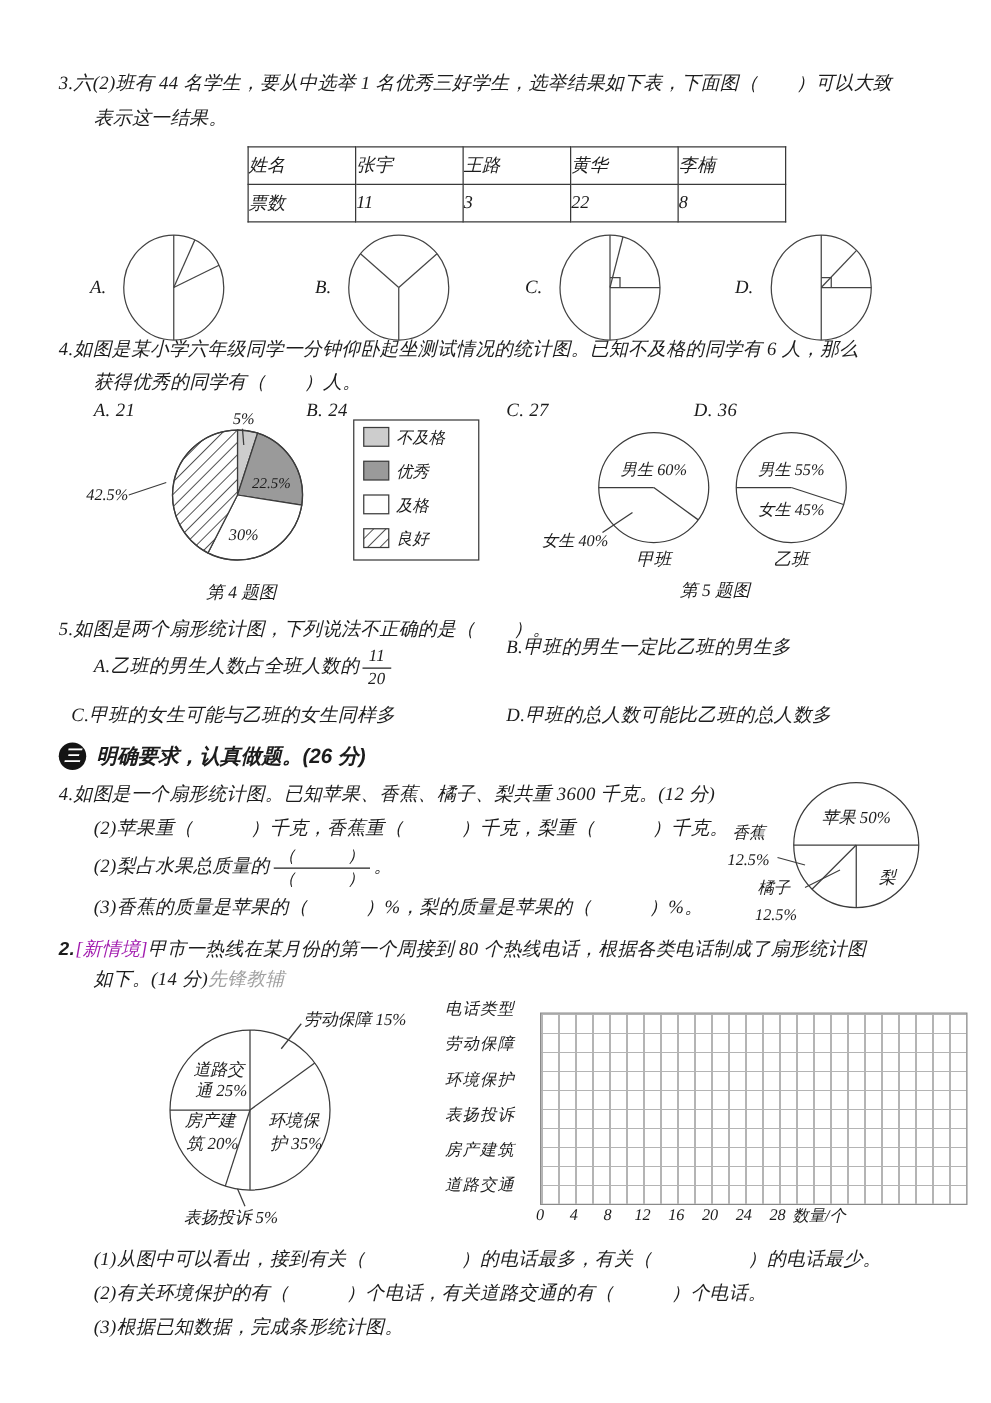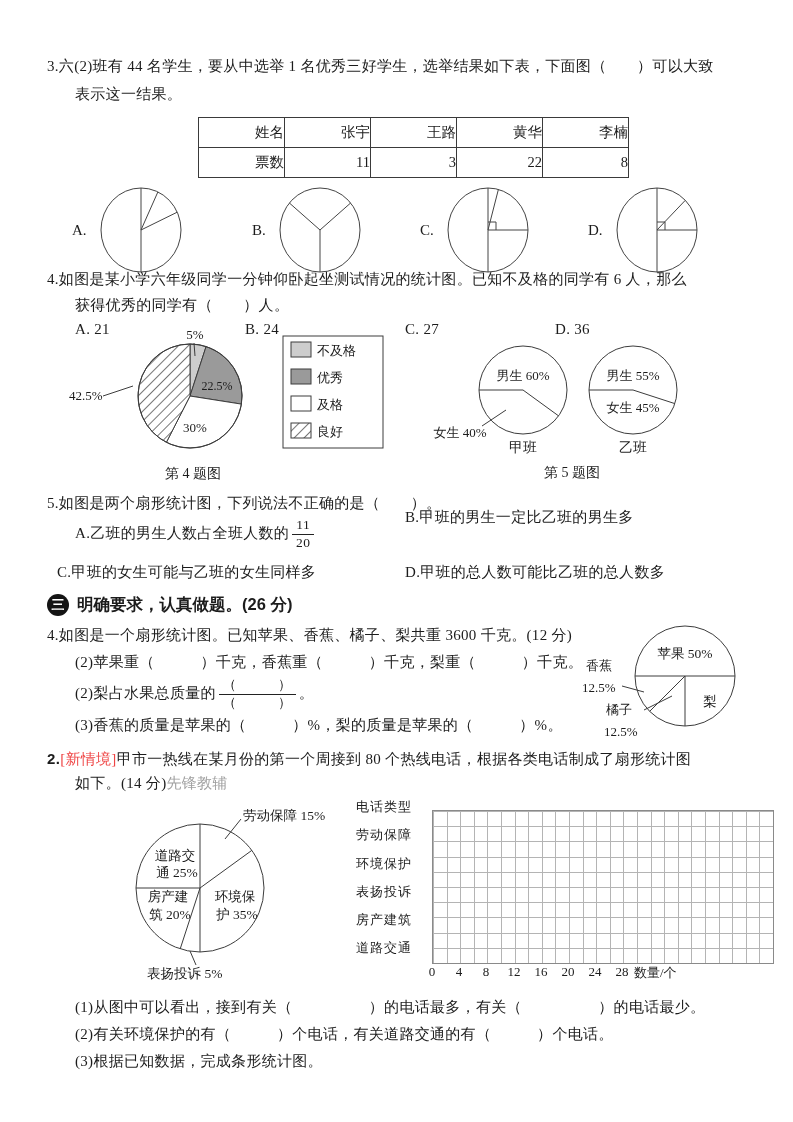--- a/index.html
+++ b/index.html
@@ -1,35 +1,35 @@
 <!DOCTYPE html>
 <html><head>
 <meta charset="utf-8">
 <style>
   html,body{margin:0;padding:0;background:#ffffff;}
   .page{
     position:relative;width:793px;height:1122px;background:#fff;
     font-family:"Liberation Serif","DejaVu Serif",serif;
-    color:#1c1c1c;font-size:15px;overflow:hidden;
+    color:#1c1c1c;font-size:15px;overflow:hidden;font-style:italic;
   }
   .abs{position:absolute;}
   .line{letter-spacing:.3px;white-space:nowrap;}
   .qnum{font-family:"Liberation Sans","DejaVu Sans",sans-serif;font-weight:bold;}
   table.vote{border-collapse:collapse;}
   table.vote td{
-    border:1px solid #3a3a3a;width:85px;height:29px;text-align:right;
+    border:1px solid #3a3a3a;width:85px;height:29px;text-align:left;
     font-size:14.5px;padding:0;
   }
   svg text{font-family:"Liberation Serif","DejaVu Serif",serif;fill:#1c1c1c;}
   .frac{display:inline-block;vertical-align:middle;text-align:center;line-height:1.1;font-size:13.5px;margin:0 3px;}
   .frac .num{display:block;border-bottom:1px solid #222;padding:0 4px 1px;}
   .frac .den{display:block;padding:1px 4px 0;}
   .sec-head{display:flex;align-items:center;gap:8px;font-family:"Liberation Sans","DejaVu Sans",sans-serif;font-weight:bold;font-size:16.5px;}
   .sec-icon{display:inline-flex;width:22px;height:22px;border-radius:50%;background:#141414;color:#fff;align-items:center;justify-content:center;font-size:13px;flex:0 0 auto;}
-  .tag{color:#ef4444;}
+  .tag{color:#a21caf;}
   .watermark{color:#a0a0a0;}
   .bar-labels div{height:28.3px;line-height:28.3px;font-size:13px;letter-spacing:1px;}
   .bar-grid{
     border:1px solid #8a8a8a;
     background-image:
       repeating-linear-gradient(to right,#b4b4b4 0,#b4b4b4 1px,transparent 1px,transparent 13.6px),
       repeating-linear-gradient(to bottom,#b4b4b4 0,#b4b4b4 1px,transparent 1px,transparent 15.2px);
   }
   .tick{position:absolute;transform:translateX(-50%);font-size:13px;}
   .unit{position:absolute;font-size:13px;}

